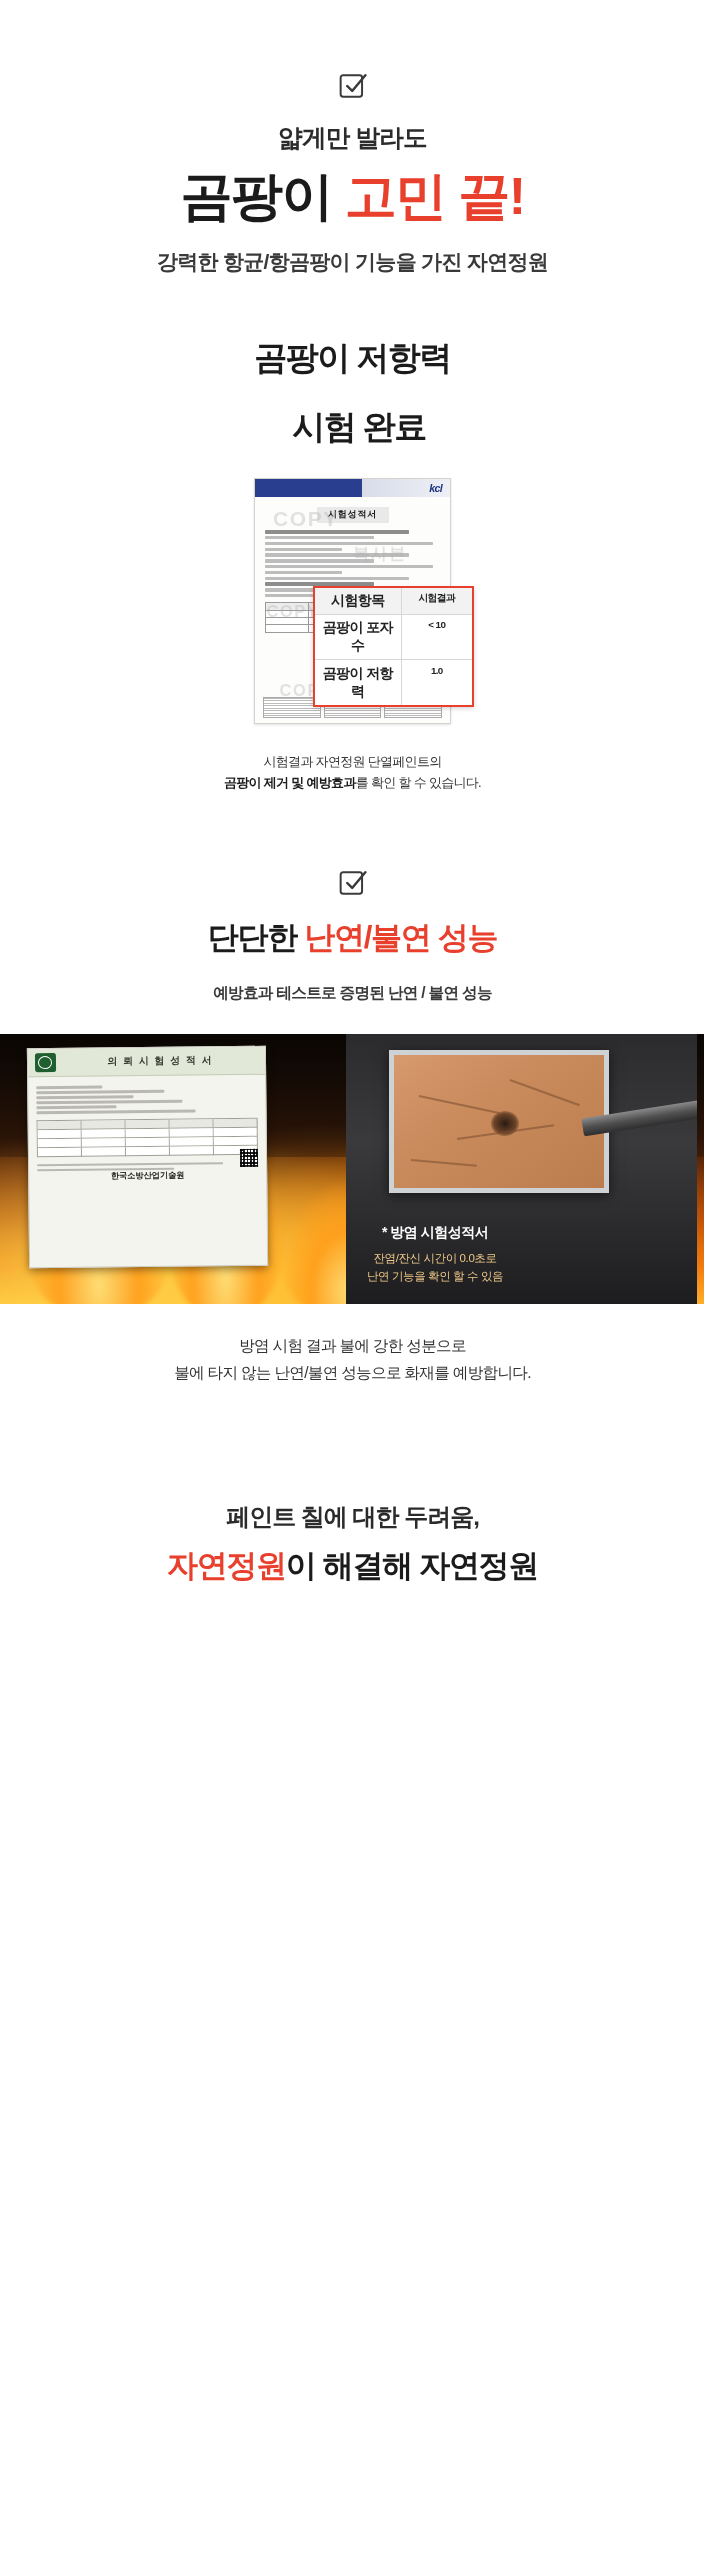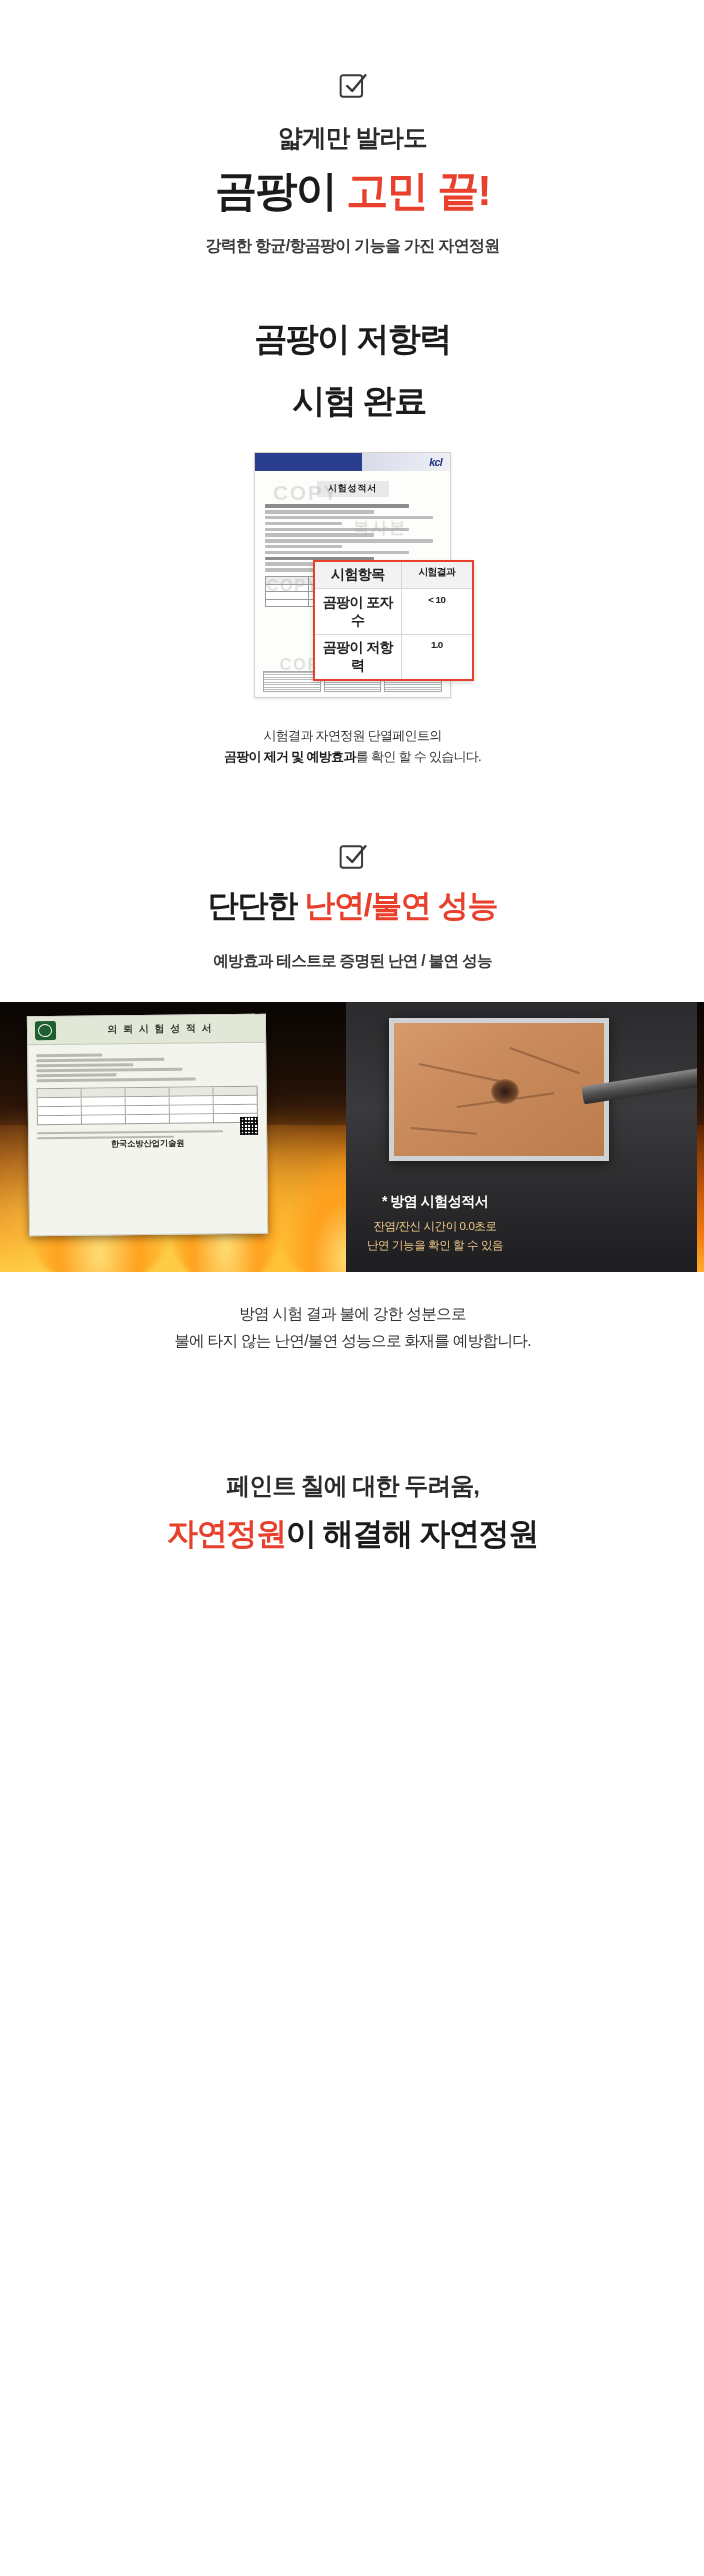--- a/index.html
+++ b/index.html
@@ -31,46 +31,46 @@
   
   .s1 { padding-top: 72px; }
   .s1-sub {
     font-size: 24.6px;
     font-weight: 700;
     color: #2b2b2b;
     letter-spacing: -0.8px;
     margin-top: 21px;
   }
   .s1-main {
-    font-size: 42px;
+    font-size: 52px;
     font-weight: 800;
     letter-spacing: -1.6px;
     margin-top: 11.5px;
     line-height: 1.18;
   }
   .s1-main .black { color: #1b1b1b; }
   .s1-main .red { color: #e8402c; }
   .s1-desc {
-    font-size: 16px;
+    font-size: 21px;
     font-weight: 600;
     color: #3a3a3a;
     letter-spacing: -0.7px;
     margin-top: 21px;
   }
 
   
   .s2 { padding-top: 61px; }
   .s2-title {
     font-size: 33px;
     font-weight: 800;
     color: #1b1b1b;
     letter-spacing: -1.5px;
     line-height: 1.25;
   }
-  .s2-badge-wrap { margin-top: 20px; padding-left: 13px; }
+  .s2-badge-wrap { margin-top: 27px; padding-left: 13px; }
   .s2-badge {
     display: inline-block;
     position: relative;
     font-size: 33px;
     font-weight: 800;
     color: #1b1b1b;
     letter-spacing: -1.5px;
     padding: 0 8.2px;
   }
   .s2-badge::after {
@@ -276,21 +276,21 @@
     font-size: 24px;
     font-weight: 700;
     color: #2b2b2b;
     letter-spacing: -1px;
     margin-top: 21px;
   }
   .s3-main {
     font-size: 31px;
     font-weight: 800;
     letter-spacing: -1.3px;
-    margin-top: 14px;
+    margin-top: 20px;
   }
   .s3-main .black { color: #1b1b1b; }
   .s3-main .red { color: #e8402c; }
   .s3-desc {
     margin-top: 24.6px;
     font-size: 15.6px;
     font-weight: 600;
     color: #3a3a3a;
     letter-spacing: -0.7px;
   }

